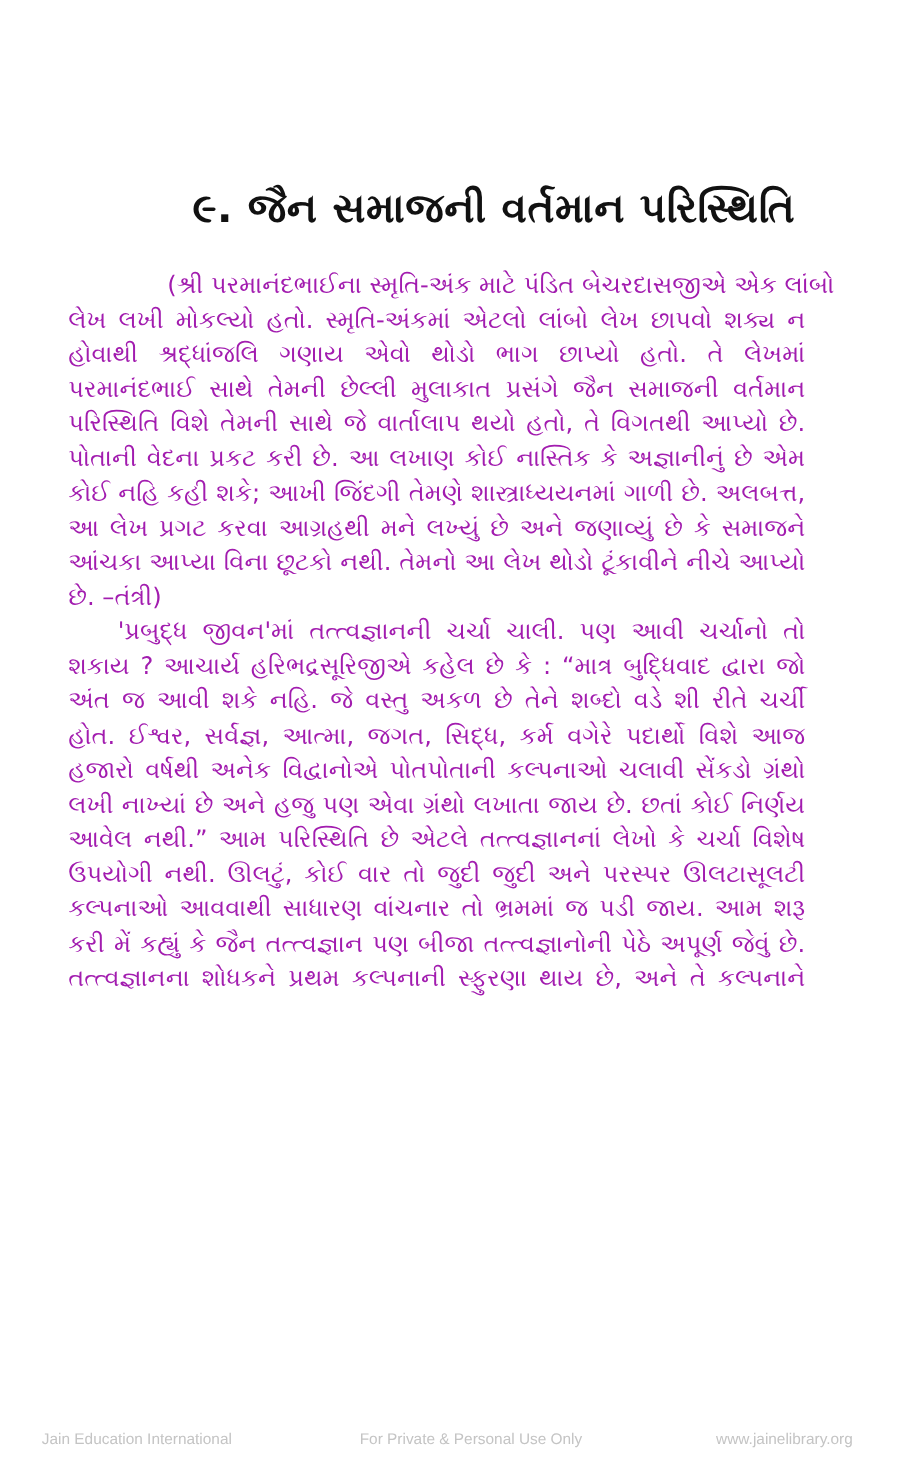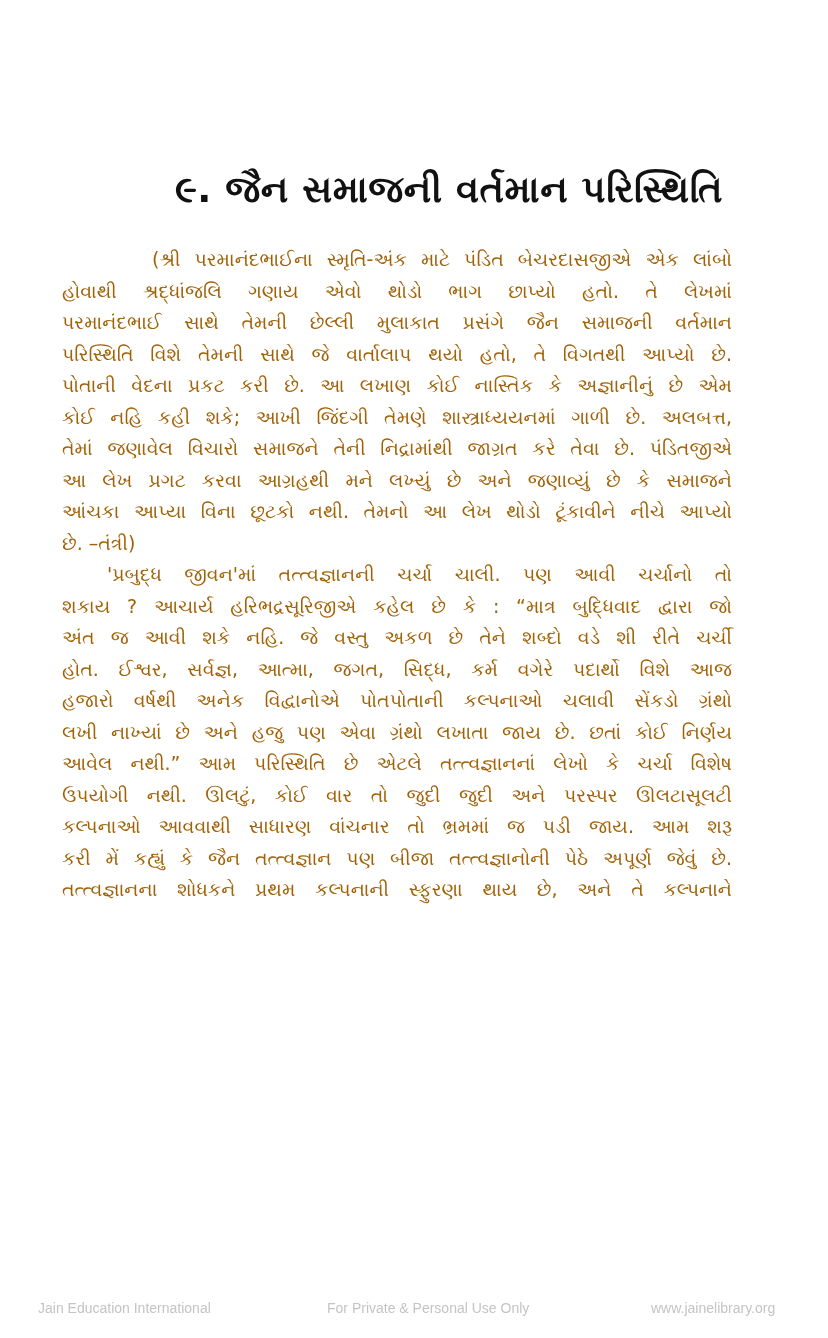--- a/index.html
+++ b/index.html
@@ -24,25 +24,25 @@
       margin-left: 35px;
     }
     .body-text {
       position: absolute;
       left: 62px; width: 670px;
       top: 244px;
     }
     .line {
       height: 31.5px;
       line-height: 31.5px;
-      font-size: 19px;
+      font-size: 22px;
       white-space: nowrap;
       text-align: justify;
       text-align-last: justify;
-      color: #a16207;
+      color: #a21caf;
     }
     .line.last { text-align-last: left; }
     .line.indent { padding-left: 90px; }
     .line.indent2 { padding-left: 45px; }
     .footer {
       position: absolute;
       top: 1296px; left: 0; width: 712px; height: 24px;
       font-family: "Liberation Sans", sans-serif;
       font-size: 14px;
       color: #c4c4c4;
@@ -55,26 +55,26 @@
 </head>
 <body>
 
 <div class="page">
 
   <div class="title">૯. જૈન સમાજની વર્તમાન પરિસ્થિતિ</div>
 
   <div class="body-text">
     <div>
       <div class="line indent">(શ્રી પરમાનંદભાઈના સ્મૃતિ-અંક માટે પંડિત બેચરદાસજીએ એક લાંબો</div>
+      <div class="line">લેખ લખી મોકલ્યો હતો. સ્મૃતિ-અંકમાં એટલો લાંબો લેખ છાપવો શક્ય ન</div>
       <div class="line">હોવાથી શ્રદ્ધાંજલિ ગણાય એવો થોડો ભાગ છાપ્યો હતો. તે લેખમાં</div>
       <div class="line">પરમાનંદભાઈ સાથે તેમની છેલ્લી મુલાકાત પ્રસંગે જૈન સમાજની વર્તમાન</div>
       <div class="line">પરિસ્થિતિ વિશે તેમની સાથે જે વાર્તાલાપ થયો હતો, તે વિગતથી આપ્યો છે.</div>
       <div class="line">પોતાની વેદના પ્રકટ કરી છે. આ લખાણ કોઈ નાસ્તિક કે અજ્ઞાનીનું છે એમ</div>
       <div class="line">કોઈ નહિ કહી શકે; આખી જિંદગી તેમણે શાસ્ત્રાધ્યયનમાં ગાળી છે. અલબત્ત,</div>
-      <div class="line">તેમાં જણાવેલ વિચારો સમાજને તેની નિદ્રામાંથી જાગ્રત કરે તેવા છે. પંડિતજીએ</div>
       <div class="line">આ લેખ પ્રગટ કરવા આગ્રહથી મને લખ્યું છે અને જણાવ્યું છે કે સમાજને</div>
       <div class="line">આંચકા આપ્યા વિના છૂટકો નથી. તેમનો આ લેખ થોડો ટૂંકાવીને નીચે આપ્યો</div>
       <div class="line last">છે. –તંત્રી)</div>
     </div>
 
     <div>
       <div class="line indent2">'પ્રબુદ્ધ જીવન'માં તત્ત્વજ્ઞાનની ચર્ચા ચાલી. પણ આવી ચર્ચાનો તો</div>
       <div class="line">શકાય ? આચાર્ય હરિભદ્રસૂરિજીએ કહેલ છે કે : “માત્ર બુદ્ધિવાદ દ્વારા જો</div>
       <div class="line">અંત જ આવી શકે નહિ. જે વસ્તુ અકળ છે તેને શબ્દો વડે શી રીતે ચર્ચી</div>
       <div class="line">હોત. ઈશ્વર, સર્વજ્ઞ, આત્મા, જગત, સિદ્ધ, કર્મ વગેરે પદાર્થો વિશે આજ</div>

